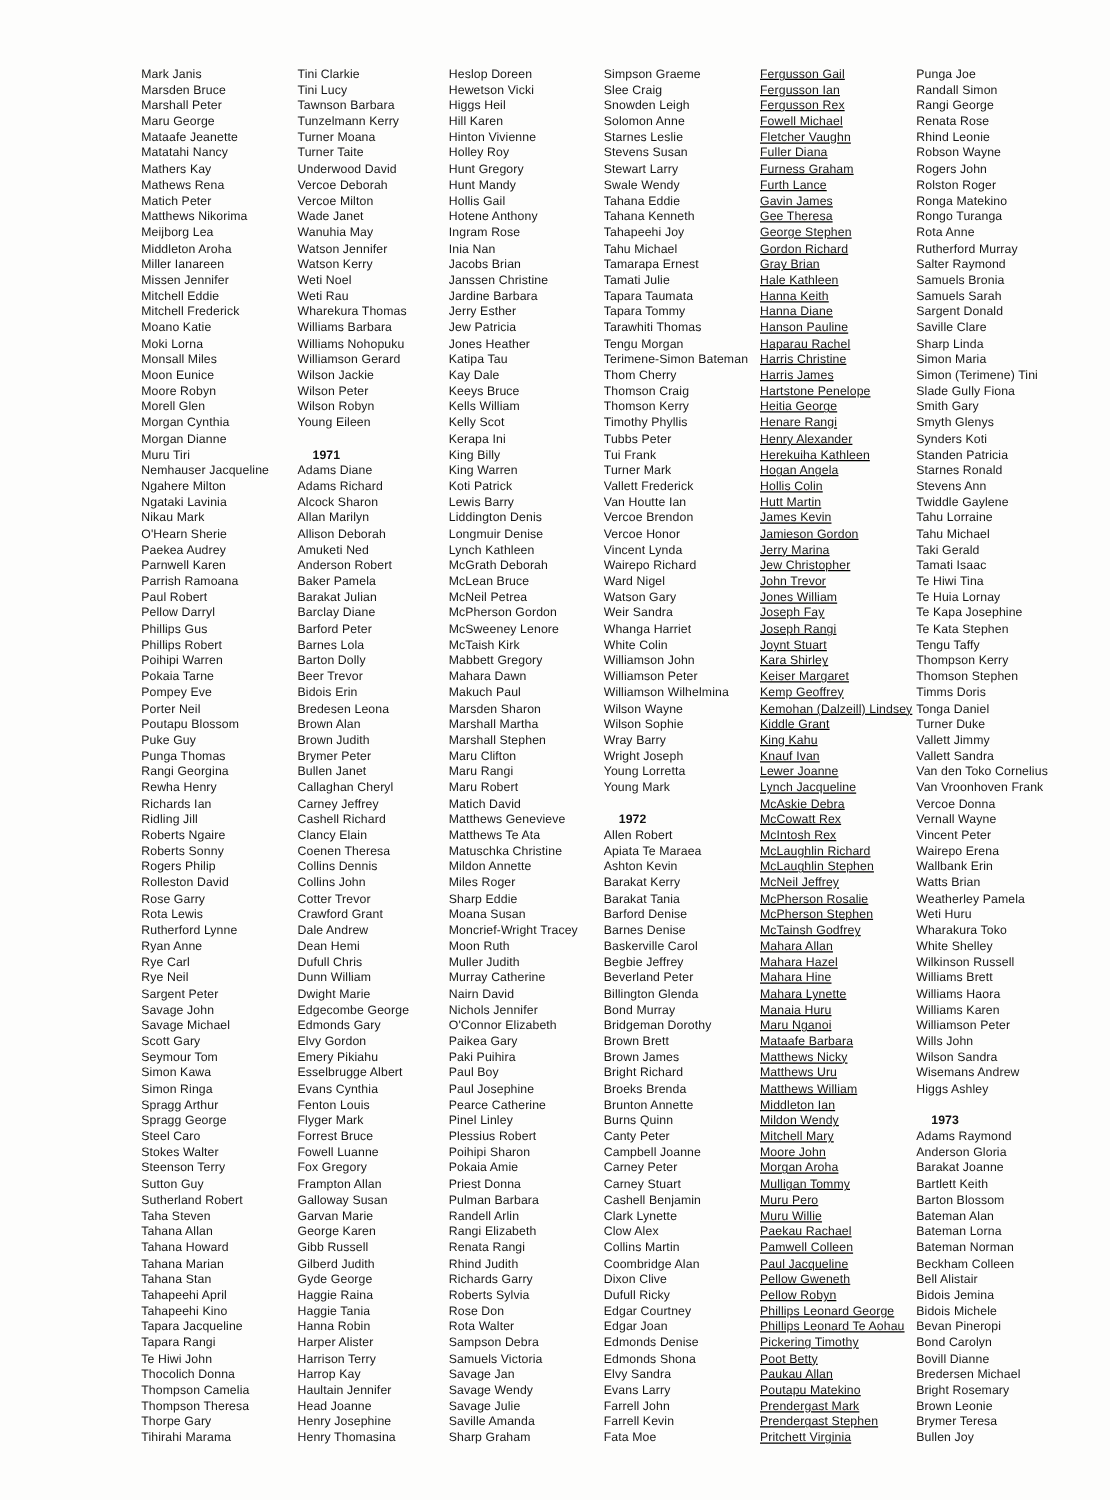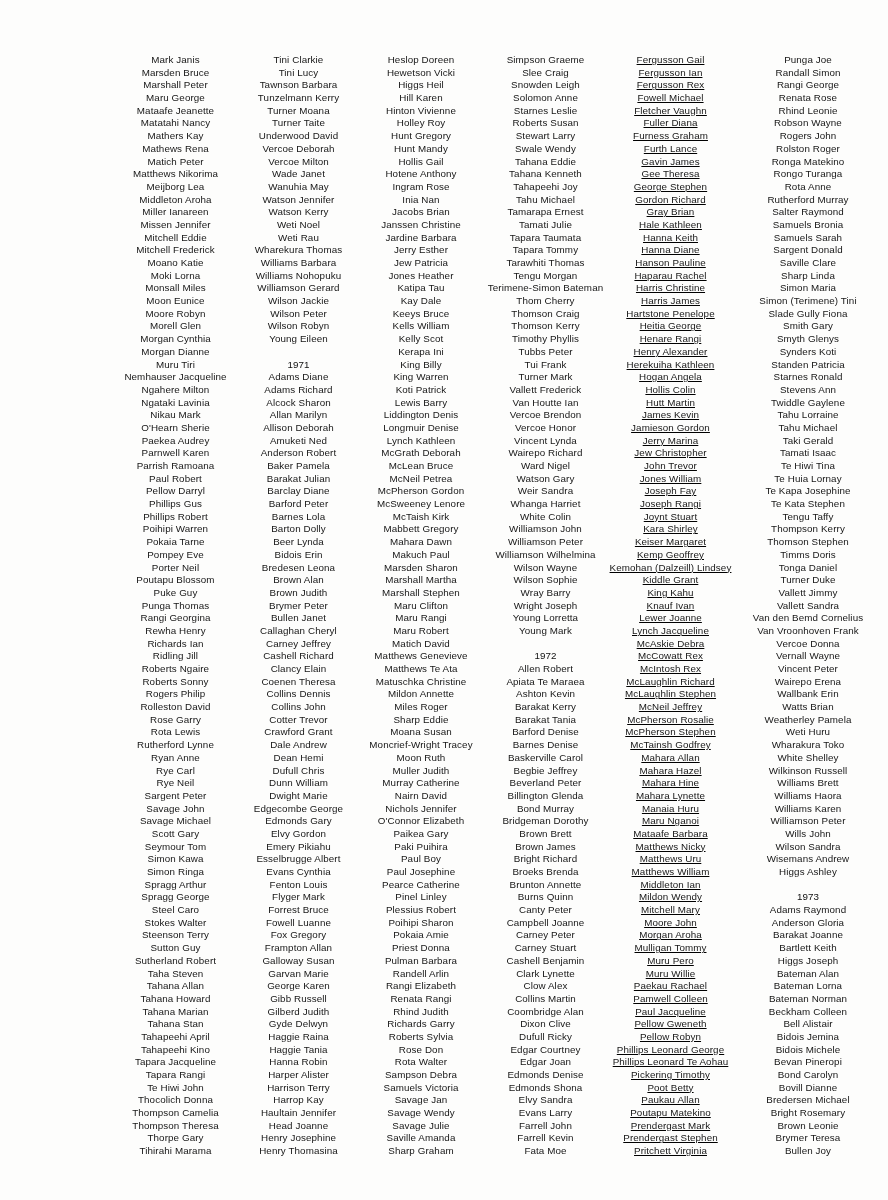--- a/index.html
+++ b/index.html
@@ -11,21 +11,20 @@
     width: 888px;
     height: 1200px;
     position: relative;
     font-family: "Liberation Sans", "DejaVu Sans", sans-serif;
     overflow: hidden;
   }
   .sheet {
     position: absolute;
     inset: 0;
     background: #fdfdfc;
-    text-align: center;
   }
   .cols {
     position: absolute;
     left: 113px;
     top: 54px;
     display: flex;
     align-items: flex-start;
   }
   .col { flex: none; }
   .col:nth-child(1) { width: 125px; }
@@ -37,22 +36,23 @@
   .row {
     height: 12.7px;
     line-height: 12.7px;
     font-size: 9.8px;
     letter-spacing: 0.1px;
     color: #161616;
     white-space: nowrap;
     overflow: visible;
   }
   .row.year {
-    font-weight: normal;
+    font-weight: bold;
     color: #0f0f0f;
+    margin-left: 12px;
   }
   .row.blank { visibility: hidden; }
 </style>
 </head>
 <body>
 
 <div class="sheet">
   <div class="cols">
     <div class="col">
         <div class="row name">Mark Janis</div>
@@ -175,21 +175,21 @@
         <div class="row name">Allan Marilyn</div>
         <div class="row name">Allison Deborah</div>
         <div class="row name">Amuketi Ned</div>
         <div class="row name">Anderson Robert</div>
         <div class="row name">Baker Pamela</div>
         <div class="row name">Barakat Julian</div>
         <div class="row name">Barclay Diane</div>
         <div class="row name">Barford Peter</div>
         <div class="row name">Barnes Lola</div>
         <div class="row name">Barton Dolly</div>
-        <div class="row name">Beer Lynda</div>
+        <div class="row name">Beer Trevor</div>
         <div class="row name">Bidois Erin</div>
         <div class="row name">Bredesen Leona</div>
         <div class="row name">Brown Alan</div>
         <div class="row name">Brown Judith</div>
         <div class="row name">Brymer Peter</div>
         <div class="row name">Bullen Janet</div>
         <div class="row name">Callaghan Cheryl</div>
         <div class="row name">Carney Jeffrey</div>
         <div class="row name">Cashell Richard</div>
         <div class="row name">Clancy Elain</div>
@@ -213,21 +213,21 @@
         <div class="row name">Flyger Mark</div>
         <div class="row name">Forrest Bruce</div>
         <div class="row name">Fowell Luanne</div>
         <div class="row name">Fox Gregory</div>
         <div class="row name">Frampton Allan</div>
         <div class="row name">Galloway Susan</div>
         <div class="row name">Garvan Marie</div>
         <div class="row name">George Karen</div>
         <div class="row name">Gibb Russell</div>
         <div class="row name">Gilberd Judith</div>
-        <div class="row name">Gyde Delwyn</div>
+        <div class="row name">Gyde George</div>
         <div class="row name">Haggie Raina</div>
         <div class="row name">Haggie Tania</div>
         <div class="row name">Hanna Robin</div>
         <div class="row name">Harper Alister</div>
         <div class="row name">Harrison Terry</div>
         <div class="row name">Harrop Kay</div>
         <div class="row name">Haultain Jennifer</div>
         <div class="row name">Head Joanne</div>
         <div class="row name">Henry Josephine</div>
         <div class="row name">Henry Thomasina</div>
@@ -320,21 +320,21 @@
         <div class="row name">Savage Julie</div>
         <div class="row name">Saville Amanda</div>
         <div class="row name">Sharp Graham</div>
       </div>
     <div class="col">
         <div class="row name">Simpson Graeme</div>
         <div class="row name">Slee Craig</div>
         <div class="row name">Snowden Leigh</div>
         <div class="row name">Solomon Anne</div>
         <div class="row name">Starnes Leslie</div>
-        <div class="row name">Roberts Susan</div>
+        <div class="row name">Stevens Susan</div>
         <div class="row name">Stewart Larry</div>
         <div class="row name">Swale Wendy</div>
         <div class="row name">Tahana Eddie</div>
         <div class="row name">Tahana Kenneth</div>
         <div class="row name">Tahapeehi Joy</div>
         <div class="row name">Tahu Michael</div>
         <div class="row name">Tamarapa Ernest</div>
         <div class="row name">Tamati Julie</div>
         <div class="row name">Tapara Taumata</div>
         <div class="row name">Tapara Tommy</div>
@@ -537,21 +537,21 @@
         <div class="row name">Te Kapa Josephine</div>
         <div class="row name">Te Kata Stephen</div>
         <div class="row name">Tengu Taffy</div>
         <div class="row name">Thompson Kerry</div>
         <div class="row name">Thomson Stephen</div>
         <div class="row name">Timms Doris</div>
         <div class="row name">Tonga Daniel</div>
         <div class="row name">Turner Duke</div>
         <div class="row name">Vallett Jimmy</div>
         <div class="row name">Vallett Sandra</div>
-        <div class="row name">Van den Bemd Cornelius</div>
+        <div class="row name">Van den Toko Cornelius</div>
         <div class="row name">Van Vroonhoven Frank</div>
         <div class="row name">Vercoe Donna</div>
         <div class="row name">Vernall Wayne</div>
         <div class="row name">Vincent Peter</div>
         <div class="row name">Wairepo Erena</div>
         <div class="row name">Wallbank Erin</div>
         <div class="row name">Watts Brian</div>
         <div class="row name">Weatherley Pamela</div>
         <div class="row name">Weti Huru</div>
         <div class="row name">Wharakura Toko</div>
@@ -564,21 +564,21 @@
         <div class="row name">Wills John</div>
         <div class="row name">Wilson Sandra</div>
         <div class="row name">Wisemans Andrew</div>
         <div class="row name">Higgs Ashley</div>
         <div class="row blank"></div>
         <div class="row year">1973</div>
         <div class="row name">Adams Raymond</div>
         <div class="row name">Anderson Gloria</div>
         <div class="row name">Barakat Joanne</div>
         <div class="row name">Bartlett Keith</div>
-        <div class="row name">Higgs Joseph</div>
+        <div class="row name">Barton Blossom</div>
         <div class="row name">Bateman Alan</div>
         <div class="row name">Bateman Lorna</div>
         <div class="row name">Bateman Norman</div>
         <div class="row name">Beckham Colleen</div>
         <div class="row name">Bell Alistair</div>
         <div class="row name">Bidois Jemina</div>
         <div class="row name">Bidois Michele</div>
         <div class="row name">Bevan Pineropi</div>
         <div class="row name">Bond Carolyn</div>
         <div class="row name">Bovill Dianne</div>

